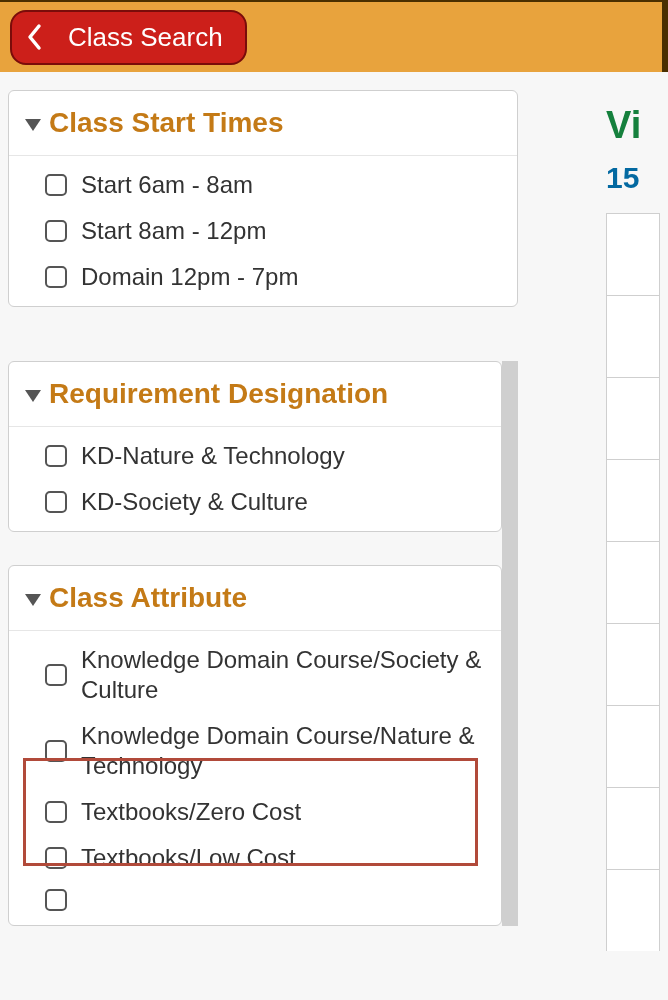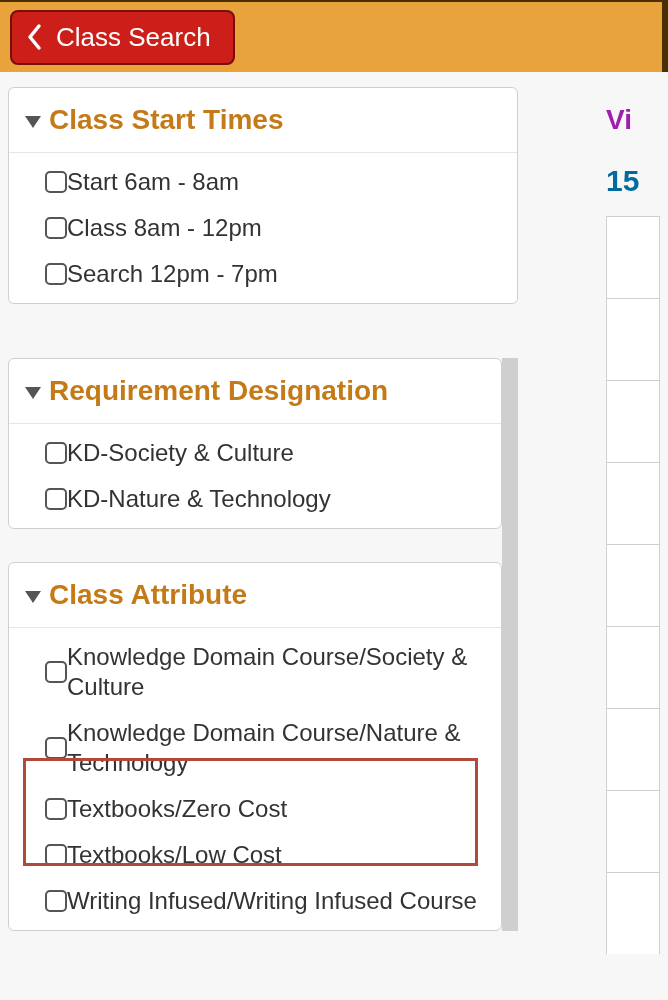--- a/index.html
+++ b/index.html
@@ -17,48 +17,48 @@
     width: 100%;
     display: flex;
     align-items: center;
     padding-left: 10px;
     border-top: 2px solid #4a2f00;
     border-right: 6px solid #4a2f00;
   }
   .back-btn {
     background: #cc1f1a;
     border: 2px solid #7a0c0a;
-    border-radius: 8px;
+    border-radius: 16px;
     color: #fff;
     font-size: 26px;
     padding: 10px 22px 10px 14px;
     display: inline-flex;
     align-items: center;
-    gap: 14px;
+    gap: 26px;
     cursor: pointer;
   }
   .back-btn svg { width: 16px; height: 28px; }
   .content-area {
     display: flex;
     align-items: center;
     padding: 10px 8px 0 8px;
     gap: 18px;
   }
   .left-col { width: 510px; }
   .right-col {
     flex: 1;
     padding-top: 22px;
     padding-left: 70px;
     white-space: nowrap;
   }
   .right-title {
-    font-size: 28px;
+    font-size: 38px;
     font-weight: bold;
-    color: #a21caf;
-    margin-bottom: 28px;
+    color: #15803d;
+    margin-bottom: 14px;
   }
   .right-count {
     font-size: 30px;
     font-weight: bold;
     color: #0369a1;
     margin-bottom: 18px;
   }
   .result-box {
     border: 1.5px solid #cfcfcf;
     border-bottom: none;
@@ -89,21 +89,21 @@
     width: 0; height: 0;
     border-left: 8px solid transparent;
     border-right: 8px solid transparent;
     border-top: 12px solid #555;
     margin-top: 4px;
   }
   .opt-list { padding: 6px 0; }
   .opt {
     display: flex;
     align-items: center;
-    gap: 0;
+    gap: 14px;
     padding: 8px 18px 8px 36px;
     font-size: 24px;
     color: #333;
   }
   .opt input[type="checkbox"]{
     width: 22px; height: 22px;
     border: 2px solid #555;
     border-radius: 5px;
     appearance: none;
     flex-shrink: 0;
@@ -151,47 +151,47 @@
         <span class="tri"></span>
         <span>Class Start Times</span>
       </div>
       <div class="opt-list">
         <label class="opt">
           <input type="checkbox" style="">
           <span class="opt-label">Start 6am - 8am</span>
         </label>
         <label class="opt">
           <input type="checkbox" style="">
-          <span class="opt-label">Class 8am - 12pm</span>
+          <span class="opt-label">Start 8am - 12pm</span>
         </label>
         <label class="opt">
           <input type="checkbox" style="">
-          <span class="opt-label">Search 12pm - 7pm</span>
+          <span class="opt-label">Domain 12pm - 7pm</span>
         </label>
       </div>
     </div>
 
     <div class="section-gap"></div>
 
     <div class="scroll-region">
       <div class="scroll-track"></div>
 
       <div class="panel">
         <div class="panel-header">
           <span class="tri"></span>
           <span>Requirement Designation</span>
         </div>
         <div class="opt-list">
           <label class="opt">
             <input type="checkbox" style="">
+            <span class="opt-label">KD-Nature &amp; Technology</span>
+          </label>
+          <label class="opt">
+            <input type="checkbox" style="">
             <span class="opt-label">KD-Society &amp; Culture</span>
-          </label>
-          <label class="opt">
-            <input type="checkbox" style="">
-            <span class="opt-label">KD-Nature &amp; Technology</span>
           </label>
         </div>
       </div>
 
       <div class="panel" style="position:relative;margin-top:33px;">
         <div class="panel-header">
           <span class="tri"></span>
           <span>Class Attribute</span>
         </div>
         <div class="opt-list" style="position:relative;">
@@ -206,21 +206,20 @@
           <label class="opt" id="hl-end">
             <input type="checkbox" style="">
             <span class="opt-label">Textbooks/Zero Cost</span>
           </label>
           <label class="opt" id="hl-start">
             <input type="checkbox" style="">
             <span class="opt-label">Textbooks/Low Cost</span>
           </label>
           <label class="opt">
             <input type="checkbox" style="">
-            <span class="opt-label">Writing Infused/Writing Infused Course</span>
           </label>
         </div>
       </div>
 
     </div>
   </div>
 
   <div class="right-col">
     <div class="right-title">Vi</div>
     <div class="right-count">15</div>

